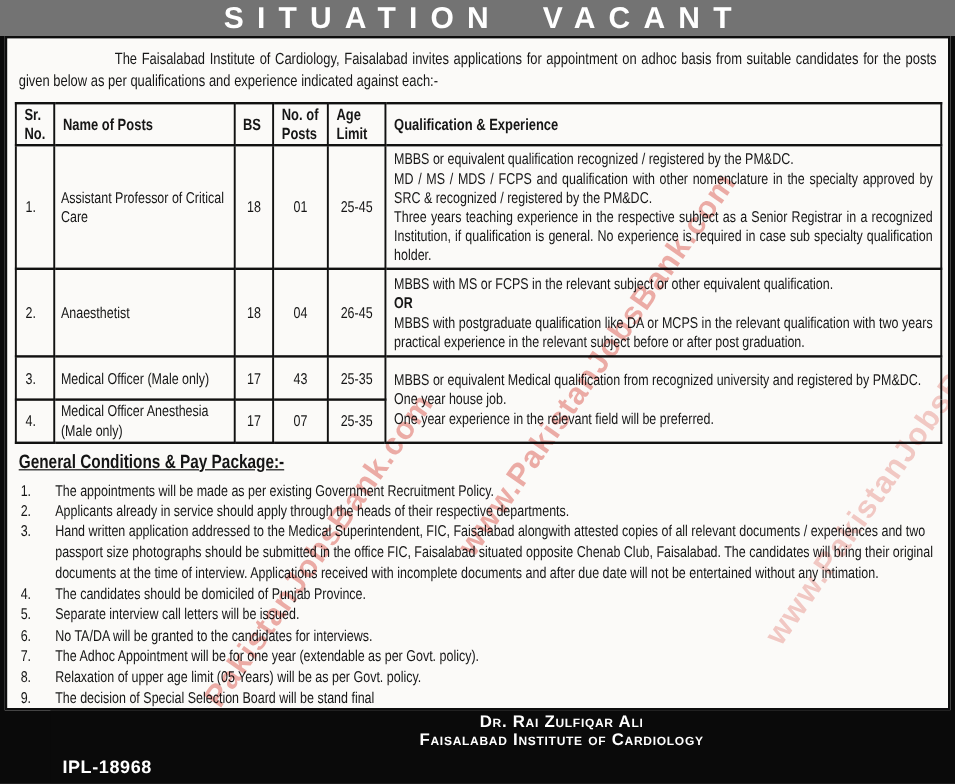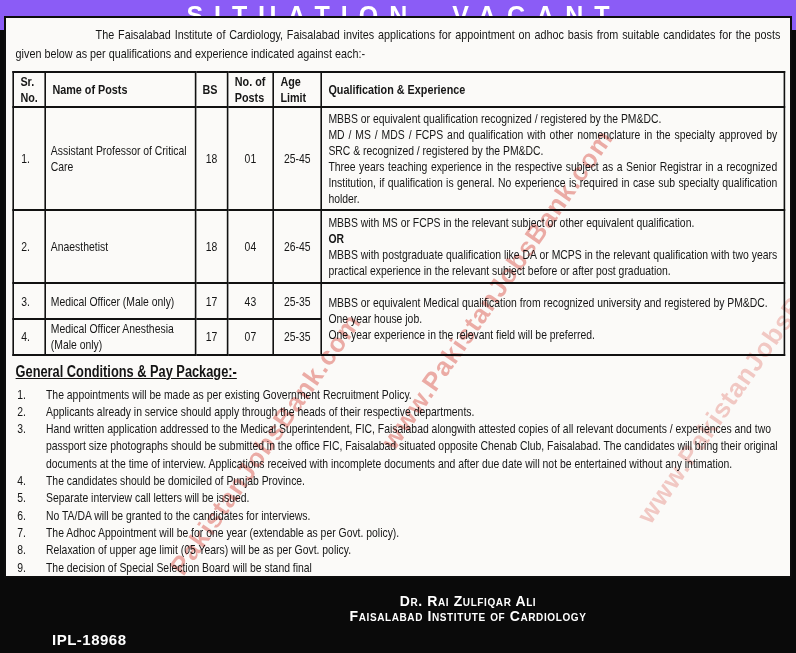--- a/index.html
+++ b/index.html
@@ -1,26 +1,26 @@
 <!DOCTYPE html>
 <html><head>
 <meta charset="utf-8">
 <style>
   html,body{margin:0;padding:0;background:#000;}
   .page{position:relative;width:796px;height:653px;background:#0a0a0a;overflow:hidden;
         font-family:"Liberation Sans",sans-serif;color:#191919;}
 
   
-  .title-bar{position:absolute;top:0;left:0;width:796px;height:30px;background:#8b5cf6;
+  .title-bar{position:absolute;top:0;left:0;width:796px;height:30px;background:#737373;
              text-align:center;}
   .title-bar .t{display:inline-block;color:#fff;font-weight:700;font-size:25px;line-height:31px;
                 letter-spacing:11px;word-spacing:16px;padding-left:11px;}
 
   
-  .content{position:absolute;top:16px;left:4px;width:784px;height:558px;background:#fbfaf8;
+  .content{position:absolute;top:30px;left:4px;width:784px;height:558px;background:#fbfaf8;
            border:2px solid #0d0d0d;overflow:hidden;}
   
   .squash{width:980px;transform:scaleX(0.8);transform-origin:0 0;}
 
   .intro{margin:7px 12px 4px 12px;font-size:13.5px;line-height:1.42;text-align:justify;
          text-indent:100px;color:#161616;}
 
   table.posts{border-collapse:collapse;margin:8px 8px 0 8px;width:964px;table-layout:fixed;
               font-size:13px;color:#161616;}
   table.posts col.c-sr{width:40px;} table.posts col.c-name{width:188px;}

